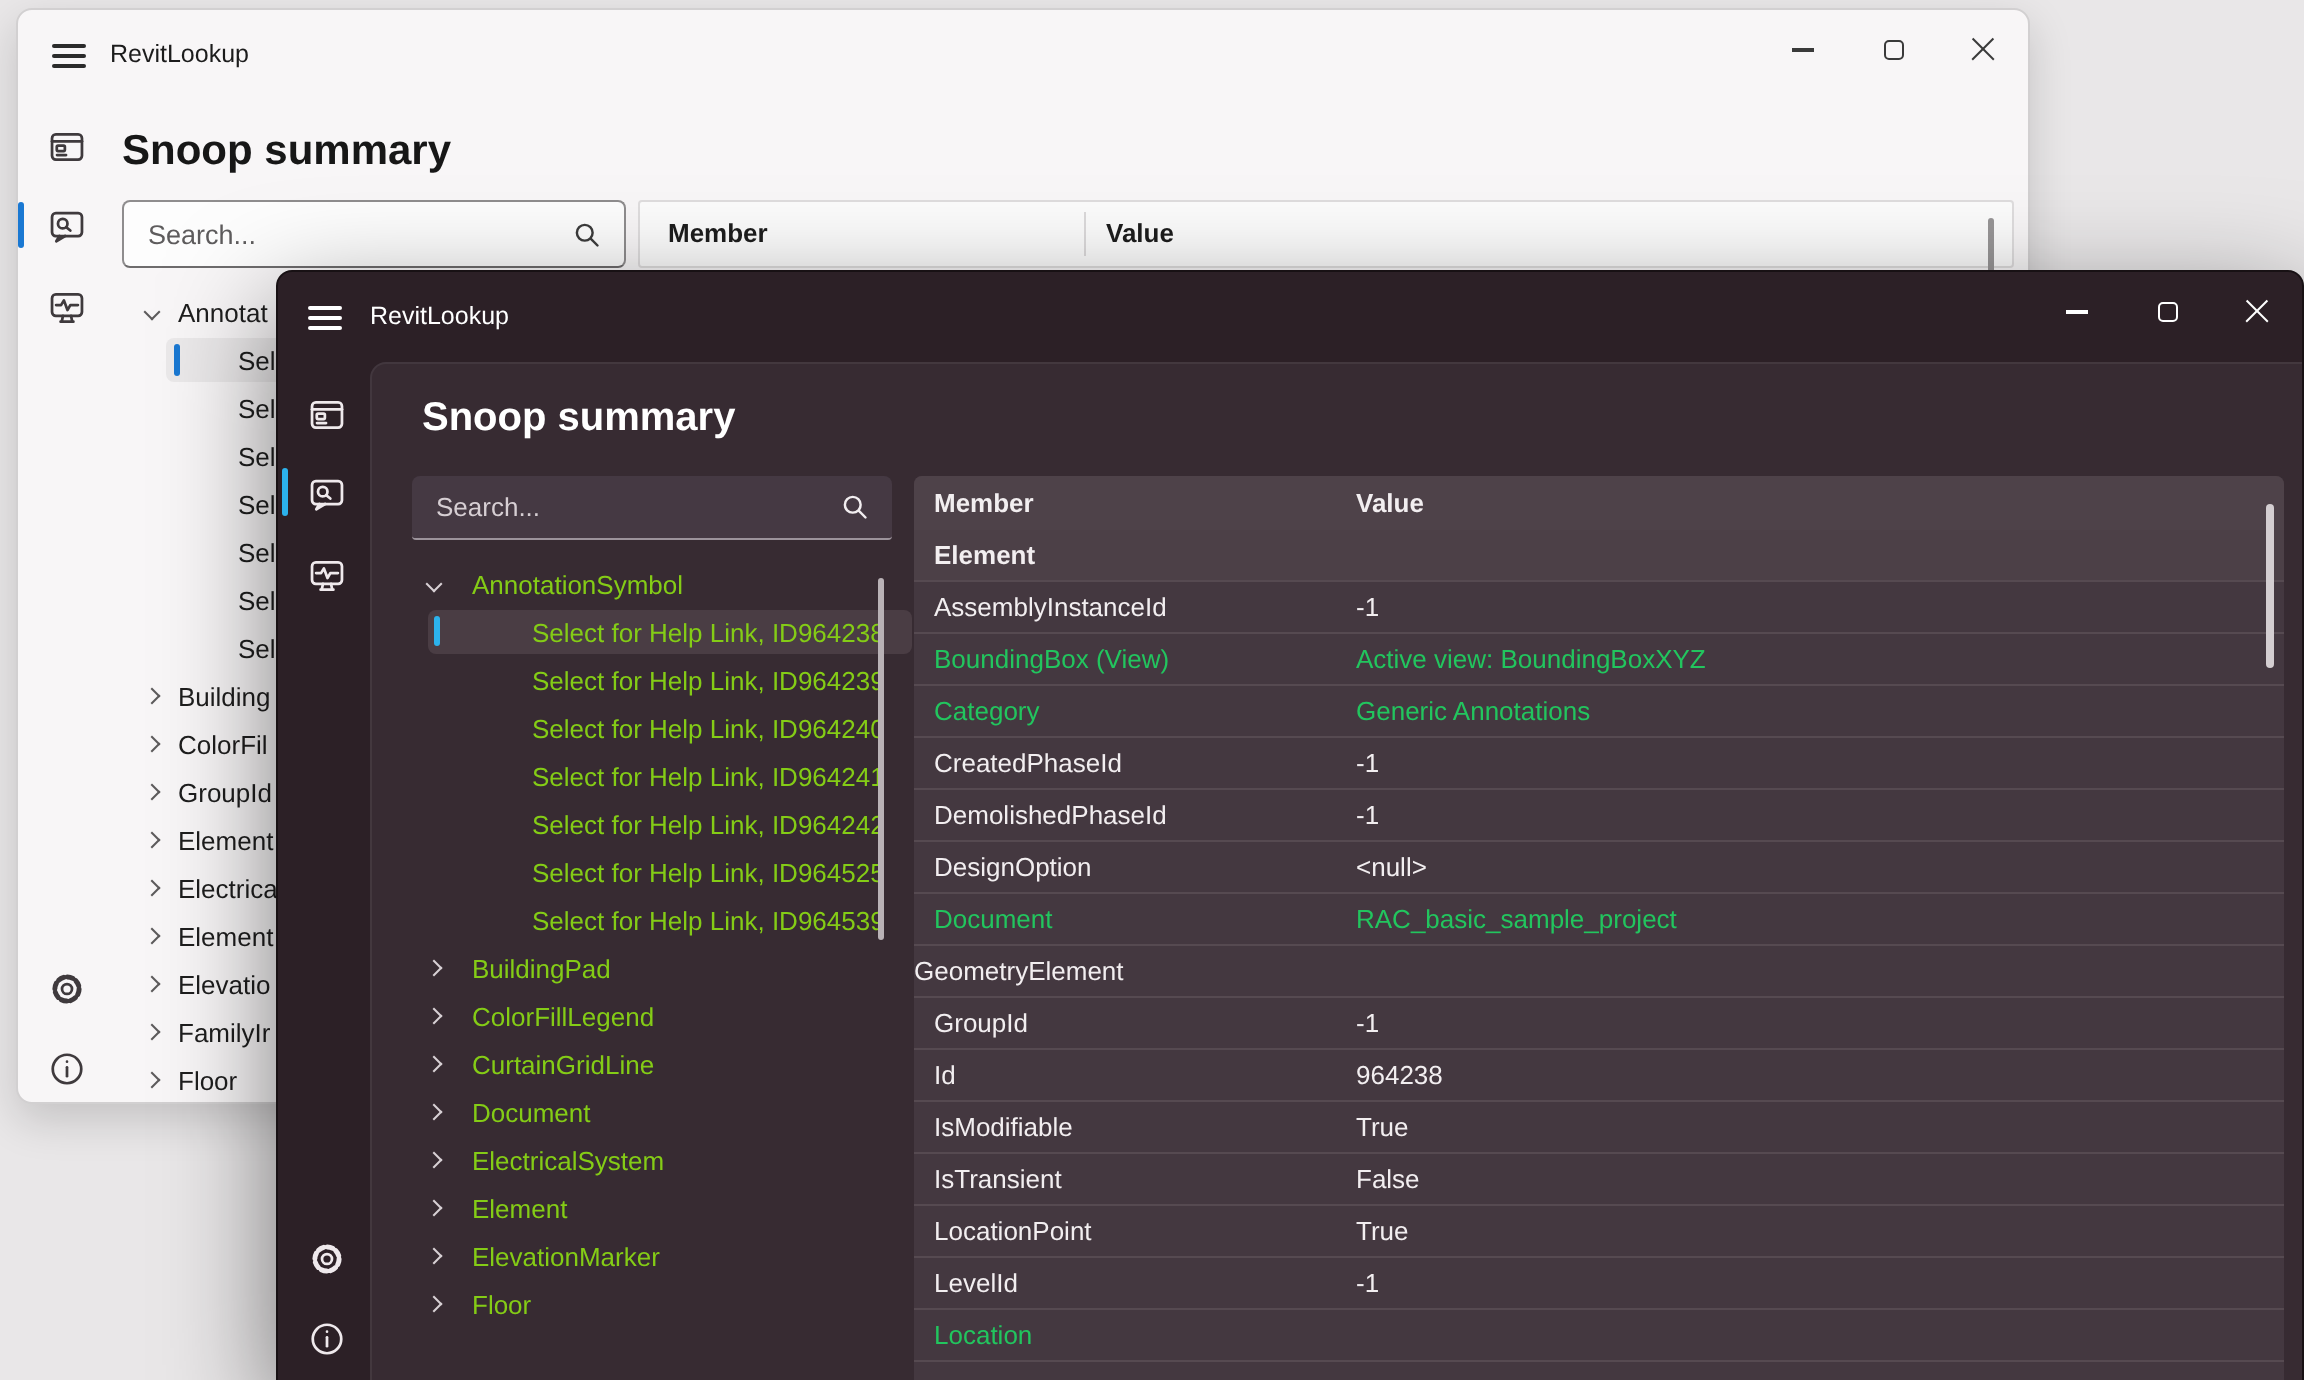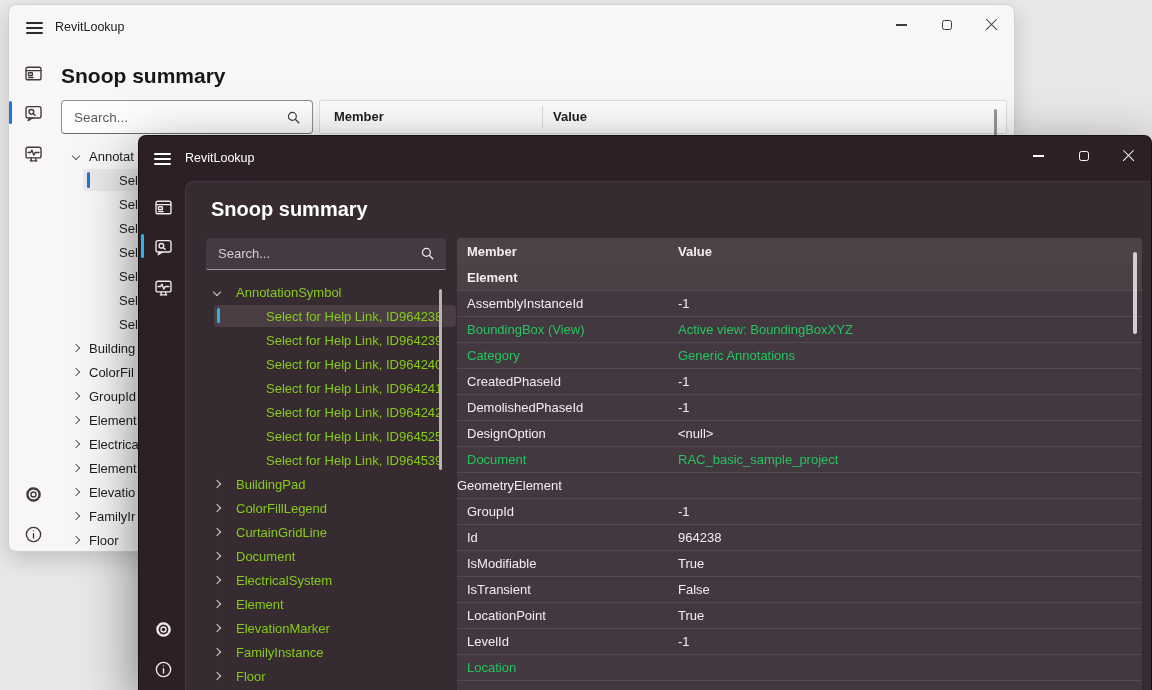--- a/index.html
+++ b/index.html
@@ -406,24 +406,20 @@
           <div class="trow lv0">
             <span class="chev"></span>
             <span class="lbl">Element</span>
           </div>
 
           <div class="trow lv0">
             <span class="chev"></span>
             <span class="lbl">ElevationMarker</span>
           </div>
 
-          <div class="trow lv0">
-            <span class="chev"></span>
-            <span class="lbl">FamilyInstance</span>
-          </div>
 
           <div class="trow lv0">
             <span class="chev"></span>
             <span class="lbl">Floor</span>
           </div>
         </div>
       <div class="dtree-scroll"></div>
 
       <div class="dtable">
         <div class="dtable-header">

